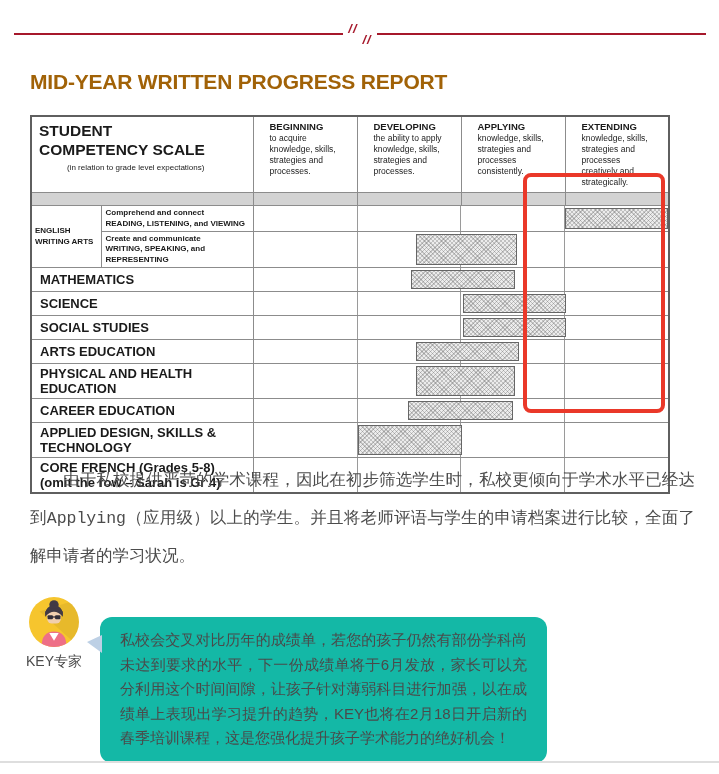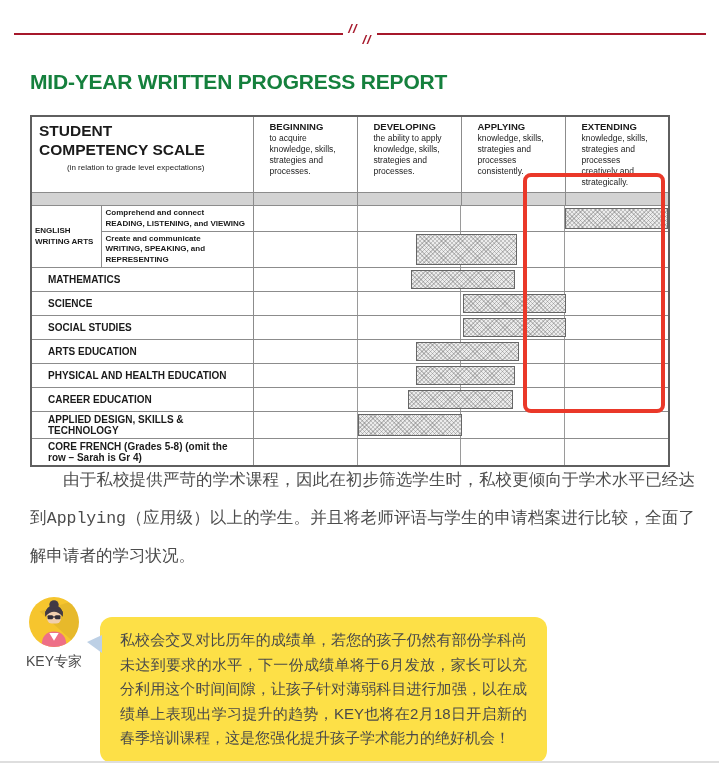--- a/index.html
+++ b/index.html
@@ -9,59 +9,59 @@
   
   .banner{position:absolute;top:26px;left:14px;right:13px;display:flex;align-items:center;gap:5px;color:#a6182b;}
   .banner .rule{flex:1;height:2px;background:#a6182b;}
   .banner .slash{font-style:italic;font-weight:bold;font-size:13px;letter-spacing:1px;}
   .banner .slash.up{transform:translateY(-5px);}
   .banner .slash.down{transform:translateY(6px);}
   .banner-title{font-size:17px;font-weight:bold;letter-spacing:1px;padding:0 5px;}
 
   
   .report-title{position:absolute;left:30px;top:70px;margin:0;font-size:21px;font-weight:bold;
-                color:#15803d;letter-spacing:-0.2px;}
+                color:#a16207;letter-spacing:-0.2px;}
 
   
   .table-wrap{position:absolute;left:30px;top:115px;width:638px;}
   table{border-collapse:collapse;width:638px;table-layout:fixed;border:2px solid #5f5f5f;}
   th,td{border:1px solid #8c8c8c;padding:0;vertical-align:top;text-align:left;}
   .thead th{height:57px;background:#fff;}
   .scale{padding:5px 7px;}
   .scale-title{font-size:15.5px;font-weight:bold;line-height:1.22;white-space:pre-line;}
   .scale-sub{font-size:8px;font-weight:normal;margin-top:3px;color:#222;padding-left:28px;}
   .colhead{padding:4px 16px;}
   .ch-name{font-size:9.5px;font-weight:bold;}
   .ch-desc{font-size:8.5px;font-weight:normal;line-height:1.3;margin-top:1px;color:#222;}
   tr.band td{height:12px;background:#d3d3d3;}
   tr.drow{height:24px;}
   td.grp{font-size:8px;font-weight:bold;padding:2px 3px;line-height:1.35;vertical-align:middle;}
   td.lbl{font-size:8px;font-weight:bold;padding:2px 4px;line-height:1.3;vertical-align:middle;}
-  td.single{font-size:10px;font-weight:bold;padding:2px 16px;vertical-align:middle;}
+  td.single{font-size:13px;font-weight:bold;padding:2px 8px;vertical-align:middle;}
   td.bars{position:relative;
     background-image:linear-gradient(#9a9a9a,#9a9a9a),linear-gradient(#9a9a9a,#9a9a9a),linear-gradient(#9a9a9a,#9a9a9a);
     background-repeat:no-repeat;background-size:1px 100%;
     background-position:25% 0,50% 0,75% 0;}
   .bar{position:absolute;top:2px;bottom:2px;box-sizing:border-box;border:1px solid #666;
     background-color:#ececec;
     background-image:repeating-linear-gradient(45deg,rgba(90,90,90,.30) 0 1px,transparent 1px 3px),
                      repeating-linear-gradient(135deg,rgba(90,90,90,.30) 0 1px,transparent 1px 3px);}
   .red-box{position:absolute;left:493px;top:58px;width:142px;height:240px;box-sizing:border-box;
            border:4px solid #ea3829;border-radius:8px;z-index:5;pointer-events:none;}
 
   
   .paragraph{position:absolute;left:30px;right:24px;top:462px;margin:0;font-size:16.5px;
              line-height:38px;color:#4c4c4c;text-indent:2em;text-align:justify;font-family:Liberation Mono, monospace;}
 
   
   .avatar-wrap{position:absolute;left:22px;top:597px;width:64px;text-align:center;}
   .avatar{width:50px;height:50px;display:block;margin:0 auto;}
   .expert-name{font-size:14px;color:#4c4c4c;margin-top:6px;}
   .bubble{position:absolute;left:100px;top:617px;width:447px;box-sizing:border-box;
-          background:#fde047;border-radius:12px;padding:11px 20px 12px;font-size:15px;
+          background:#14b8a6;border-radius:12px;padding:11px 20px 12px;font-size:15px;
           line-height:24.5px;color:#4a4a4a;text-align:justify;}
   .bubble::before{content:"";position:absolute;left:-13px;top:18px;width:0;height:0;
           border-top:7px solid transparent;border-bottom:11px solid transparent;
           border-right:15px solid #bdd0e5;}
 
   .bottom-rule{position:absolute;left:0;top:761px;width:719px;height:2px;background:#dedede;}
 </style>
 </head>
 <body>
 

